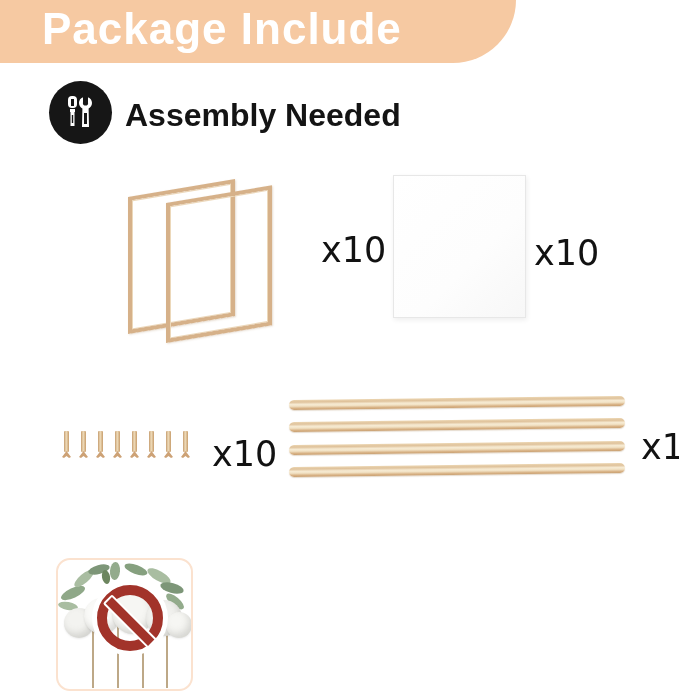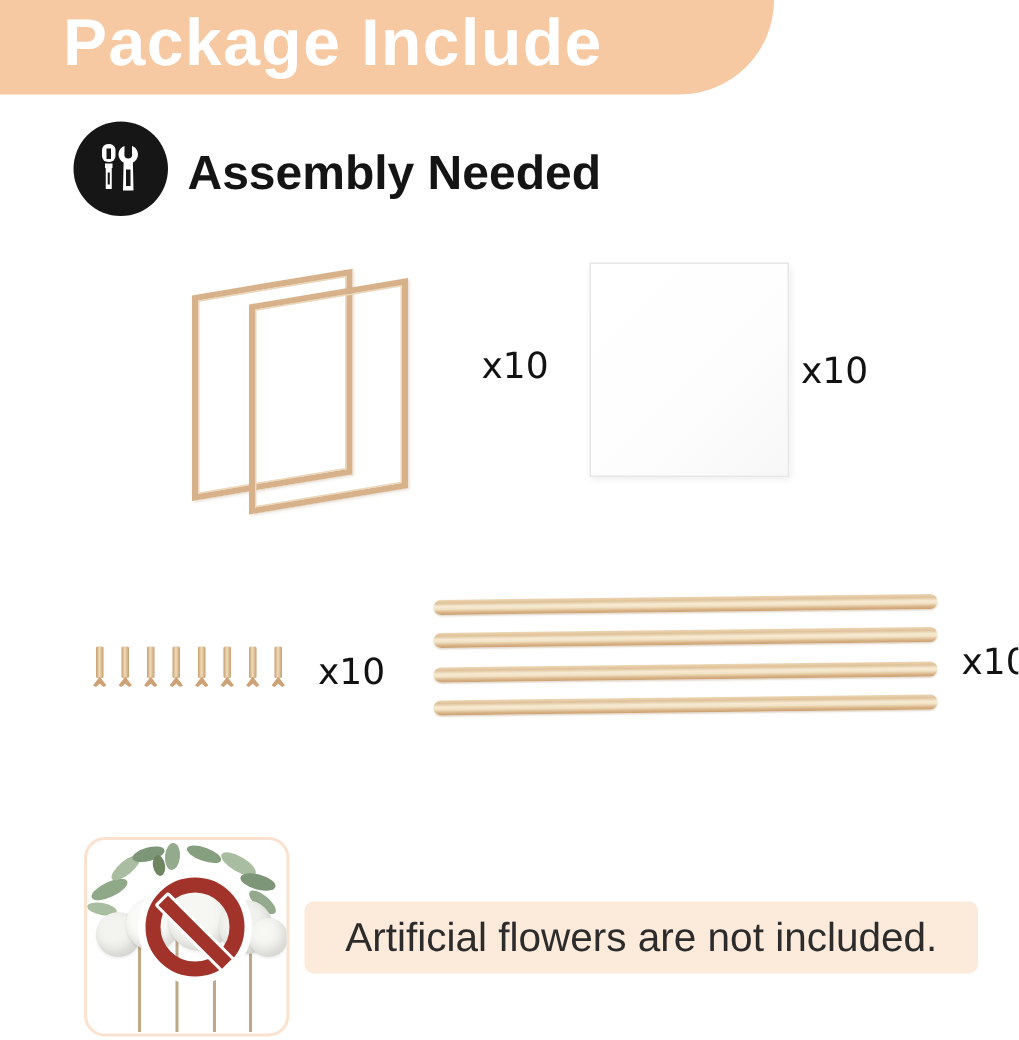--- a/index.html
+++ b/index.html
@@ -34,21 +34,21 @@
   .frame.back{left:128px;top:197px;width:99px;height:129px;}
   .frame.front{left:166px;top:203px;width:98px;height:132px;background:rgba(255,255,255,.0);}
   
   .panel{
     position:absolute;left:393px;top:175px;width:131px;height:141px;
     background:linear-gradient(135deg,#ffffff 0%,#fdfdfd 60%,#f7f7f7 100%);
     border:1px solid #e7e7e7;box-shadow:1px 2px 5px rgba(0,0,0,.07);
   }
   
   .qty{
-    position:absolute;font-size:24px;color:#121212;white-space:nowrap;
+    position:absolute;font-size:35px;color:#121212;white-space:nowrap;
     font-family:"DejaVu Sans",sans-serif;
   }
   .qty.frames{left:321px;top:230px;}
   .qty.panels{left:534px;top:233px;}
   .qty.screws{left:212px;top:434px;}
   .qty.rods{left:641px;top:427px;}
   
   .screws-group{position:absolute;left:62px;top:431px;display:flex;gap:8px;}
   .screw{position:relative;width:9px;height:28px;}
   .screw .shaft{
@@ -194,17 +194,14 @@
     <div class="flower" style="left:26px;top:38px;width:36px;height:36px;background:#fafaf8;"></div>
     <div class="flower" style="left:54px;top:32px;width:42px;height:42px;background:#f6f6f3;"></div>
     <div class="flower" style="left:88px;top:40px;width:36px;height:36px;background:#f1f1ee;"></div>
     <div class="flower" style="left:108px;top:52px;width:26px;height:26px;background:#f6f6f3;"></div>
 
     <div class="no-sign">
       <div class="slash"></div>
     </div>
   </div>
 
-  <div class="notice-strip">
-    <div class="notice-text">Artificial flowers are not included.</div>
-  </div>
 
 </div>
 
 </body></html>

